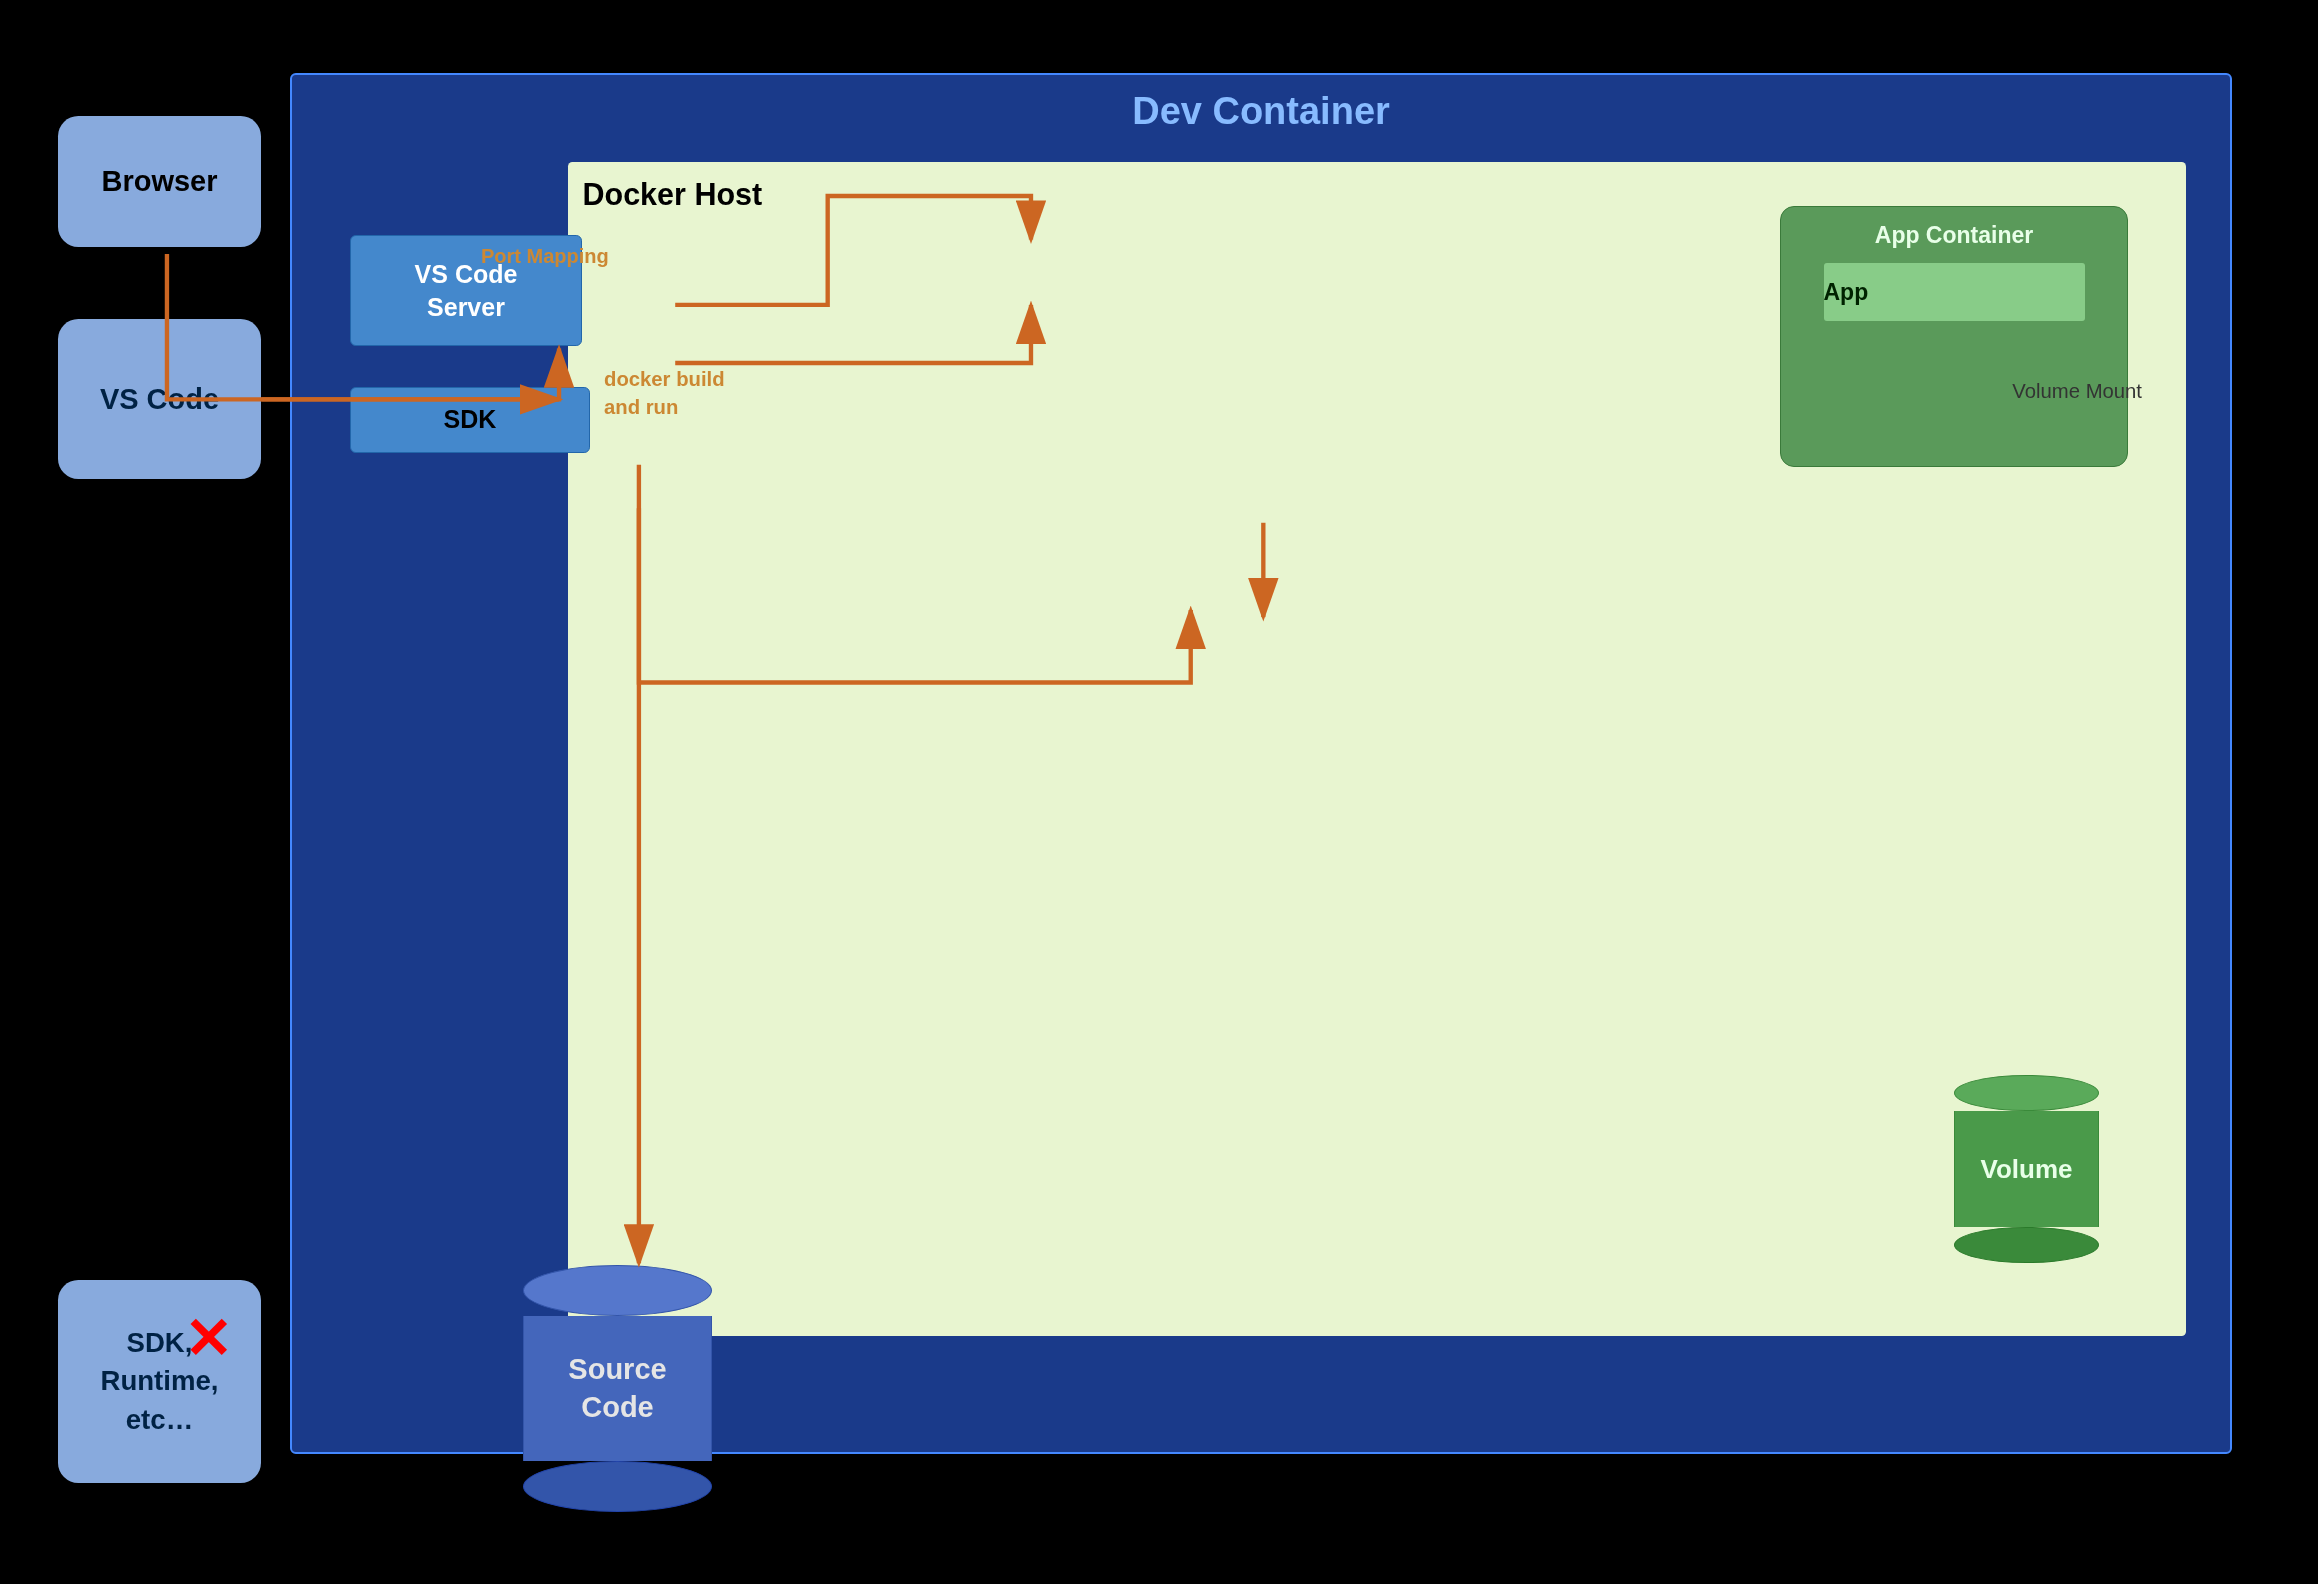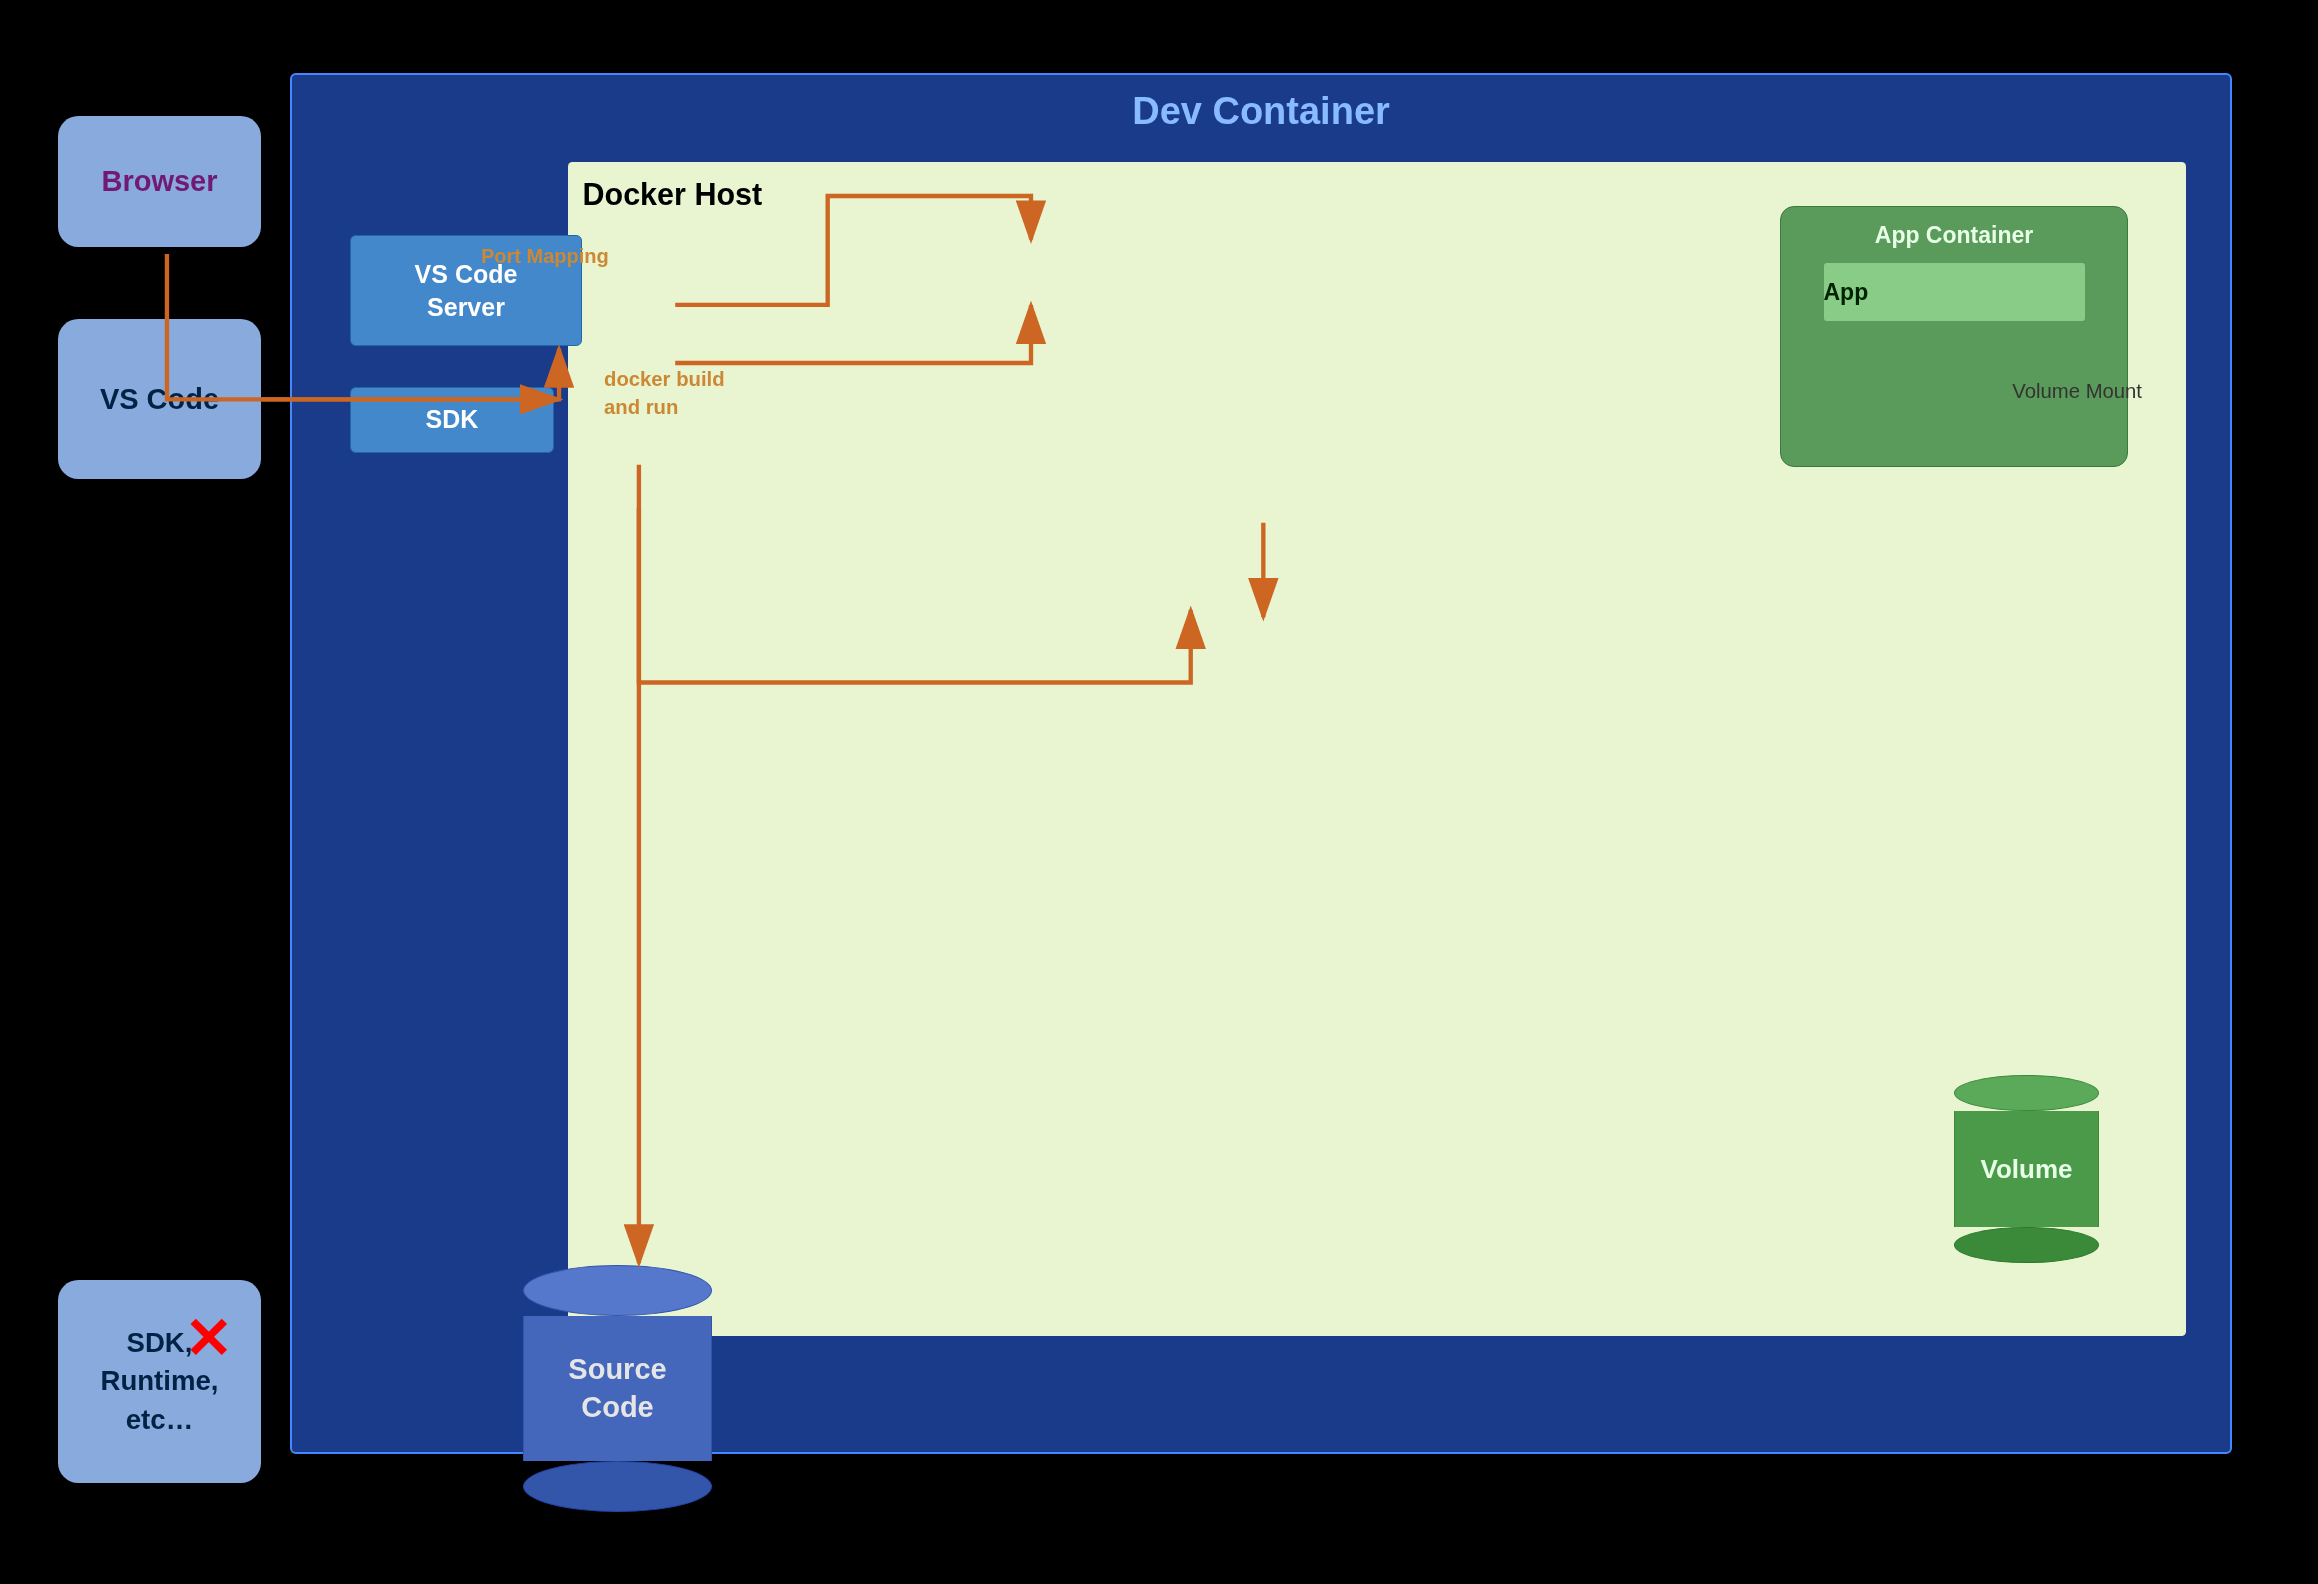--- a/index.html
+++ b/index.html
@@ -163,44 +163,44 @@
       color: #fff;
       font-size: 25px;
       font-weight: bold;
       line-height: 1.3;
     }
 
     .sdk-box {
       position: absolute;
       top: 312px;
       left: 58px;
-      width: 204px;
+      width: 240px;
       background: #4488cc;
       border: 1.5px solid #2266aa;
       border-radius: 5.8px;
       padding: 17.4px 14.5px;
       text-align: center;
-      color: #ffffff;
+      color: #000000;
       font-size: 25px;
       font-weight: bold;
     }
 
     
     .browser-box {
       position: absolute;
       top: 87px;
       left: 29px;
       width: 203px;
       height: 131px;
       background: #88aadd;
       border-radius: 20.3px;
       display: flex;
       align-items: center;
       justify-content: center;
-      color: #701a75;
+      color: #000000;
       font-size: 29px;
       font-weight: bold;
     }
 
     
     .vscode-box {
       position: absolute;
       top: 290px;
       left: 29px;
       width: 203px;

